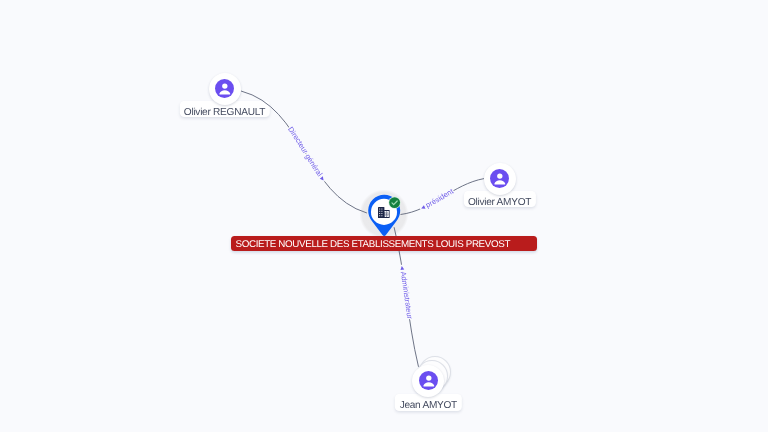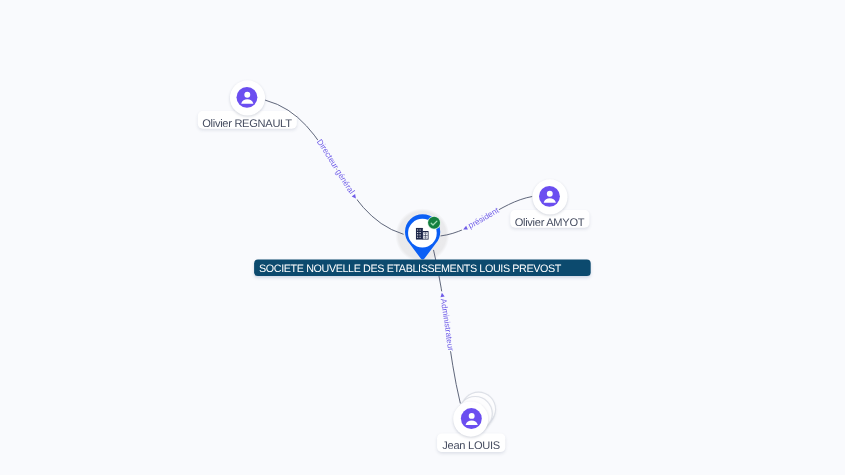--- a/index.html
+++ b/index.html
@@ -18,21 +18,21 @@
   .pc.ghost{background:#fdfdfe;box-shadow:0 1px 2px rgba(40,55,90,.10);border:.5px solid rgba(150,158,180,.30);box-sizing:border-box;}
   .pav{position:absolute;left:6.35px;top:6.35px;width:19.3px;height:19.3px;border-radius:50%;background:#6b4ef0;}
   .plabel{position:absolute;z-index:1;background:#fff;border-radius:4.5px;padding:0 4.5px;height:16.5px;box-sizing:border-box;
       line-height:23px;font-size:10.1px;letter-spacing:-0.27px;color:#454c60;white-space:nowrap;transform:translateX(-50%) translateZ(0);
       box-shadow:0 1.5px 3px rgba(40,55,90,.13);}
   .abs{position:absolute;}
   #pin-halo-svg{z-index:0;}
   #pin-svg{z-index:3;}
   #building-svg{z-index:5;}
   #badge-svg{z-index:5;}
-  .clabel{position:absolute;z-index:4;background:#0c4a6e;border-radius:3.5px;height:15px;width:306px;
+  .clabel{position:absolute;z-index:4;background:#b91c1c;border-radius:3.5px;height:15px;width:306px;
       box-sizing:border-box;padding-left:4.5px;
       line-height:18.3px;font-size:9.8px;letter-spacing:-0.36px;color:#fff;white-space:nowrap;overflow:hidden;
       box-shadow:0 1.5px 3px rgba(30,60,120,.18);}
 </style>
 </head>
 <body>
 
 <div id="stage">
 
 <svg class="layer" viewBox="0 0 768 432" id="edge-layer">
@@ -87,21 +87,21 @@
     <div class="pc" style="left: 412.3px; top: 364.75px;">
       <div class="pav">
         <svg viewBox="0 0 24 24" width="19.3" height="19.3">
               <g fill="#fff">
           <circle cx="12.2" cy="8.8" r="3.35"></circle>
           <path d="M12.2 14.1c-3.15 0-5.85 1.85-6.75 4.4a.5.5 0 0 0 .47.68h12.56a.5.5 0 0 0 .47-.68c-.9-2.55-3.6-4.4-6.75-4.4z"></path>
         </g>
             </svg>
       </div>
     </div>
-    <div class="plabel" style="left: 428.3px; top: 394.2px;">Jean LOUIS</div>
+    <div class="plabel" style="left: 428.3px; top: 394.2px;">Jean AMYOT</div>
   </div>
     </div>
 
 <div id="company-node">
   <svg id="pin-halo-svg" class="abs" width="56.4" height="56.4" viewBox="-28.2 -28.2 56.4 56.4" style="left: 355.6px; top: 186px;">
     <defs>
           <radialGradient id="haloG">
             <stop offset="0%" stop-color="#e9e9eb"></stop>
             <stop offset="88%" stop-color="#eaeaec"></stop>
             <stop offset="100%" stop-color="#eaeaec" stop-opacity="0"></stop>

